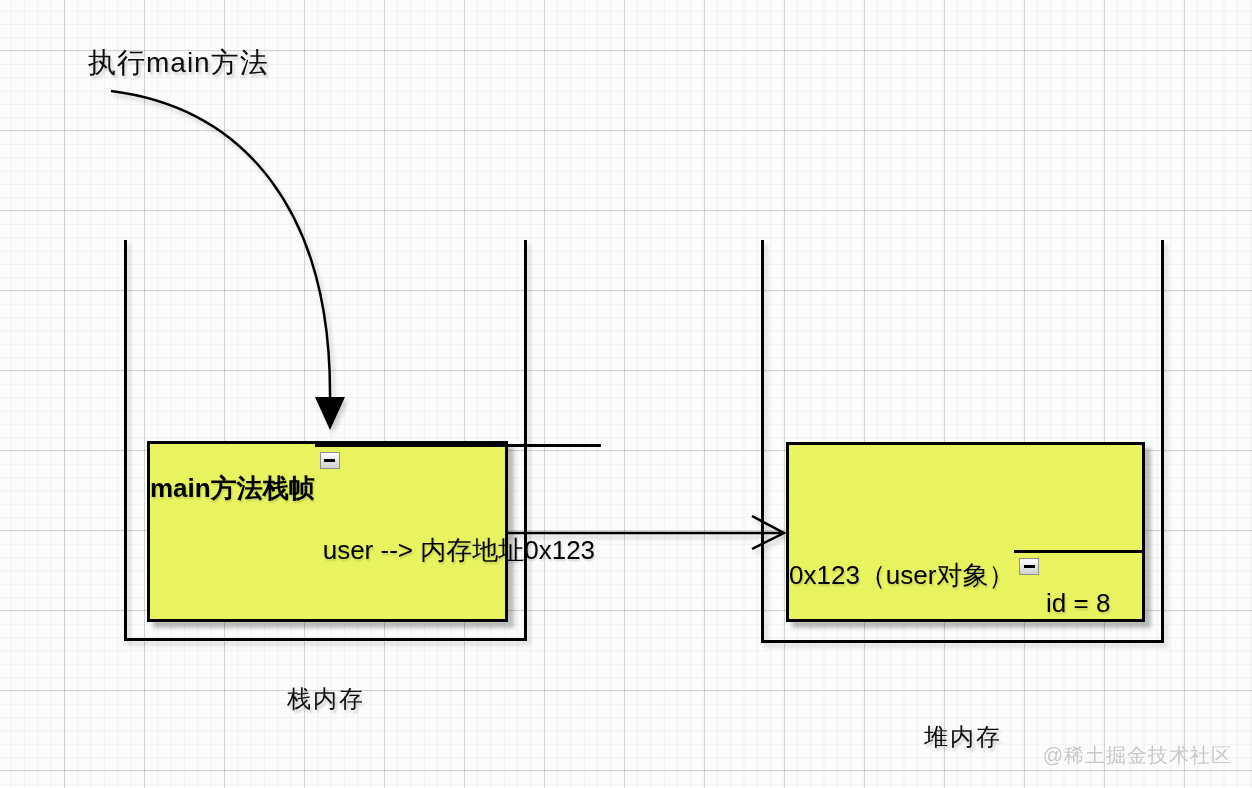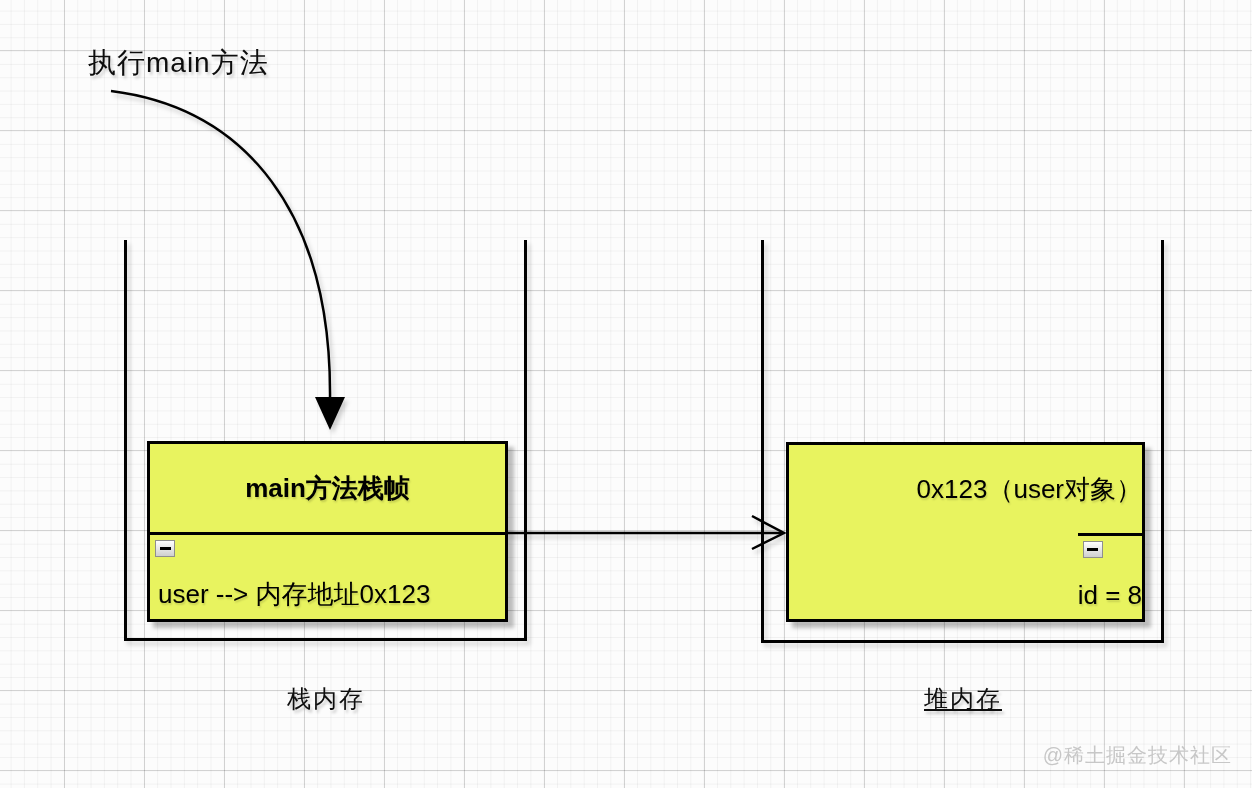--- a/index.html
+++ b/index.html
@@ -30,21 +30,21 @@
     border:3px solid #000;border-top:none;
     filter:drop-shadow(3px 4px 2px rgba(0,0,0,0.16));
   }
   .bracket.stack{left:124px;top:240px;width:397px;height:398px;}
   .bracket.heap{left:761px;top:240px;width:397px;height:400px;}
   .memory-box{
     position:absolute;
     background:#e8f35f;
     border:3px solid #000;
     box-shadow:6px 6px 4px rgba(0,0,0,0.25);
-    display:flex;flex-direction:column;
+    display:flex;
   }
   .memory-box.stack-frame{left:147px;top:441px;width:355px;height:175px;}
   .memory-box.heap-object{left:786px;top:442px;width:353px;height:174px;align-items:flex-end;}
   .box-title{
     height:88px;flex:0 0 88px;
     display:flex;align-items:center;justify-content:center;
     font-size:26px;color:#000;
     text-shadow:1px 2px 2px rgba(0,0,0,0.15);
     white-space:nowrap;
   }
@@ -71,21 +71,21 @@
     box-sizing:border-box;cursor:pointer;
   }
   .minus-bar{display:block;width:11px;height:3px;background:#000;}
   .section-label{
     position:absolute;
     font-size:24px;color:#0d0d0d;letter-spacing:2px;
     text-shadow:2px 3px 3px rgba(0,0,0,0.2);
     white-space:nowrap;transform:translateX(-50%);
   }
   .section-label.stack{left:326px;top:683px;}
-  .section-label.heap{left:963px;top:683px;text-decoration:underline;}
+  .section-label.heap{left:963px;top:721px;}
   .watermark{
     position:absolute;right:20px;top:742px;
     font-size:20px;color:#c7c7c7;letter-spacing:1px;
     white-space:nowrap;
     margin-left:27px;
   }
 </style>
 </head>
 <body>
 

